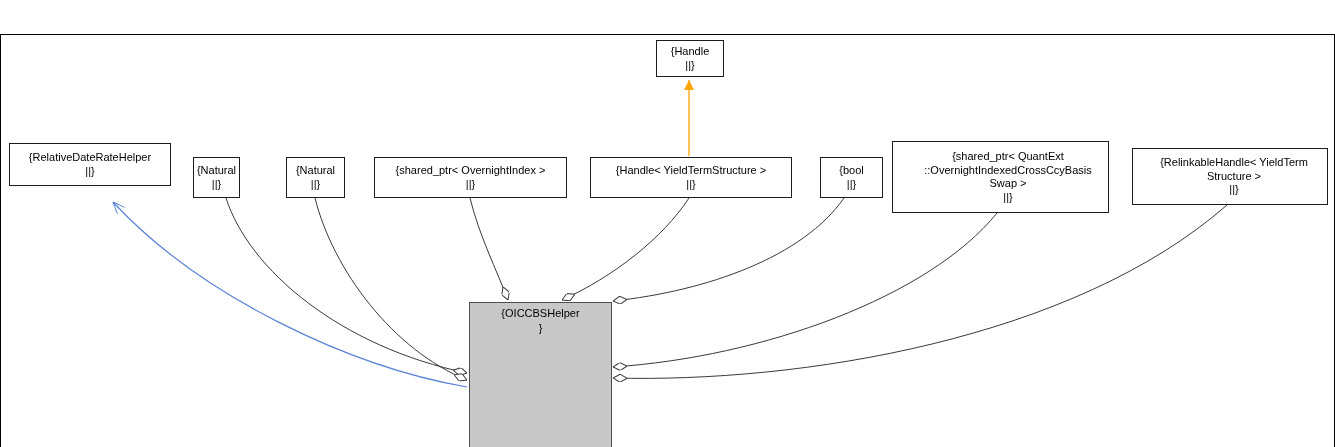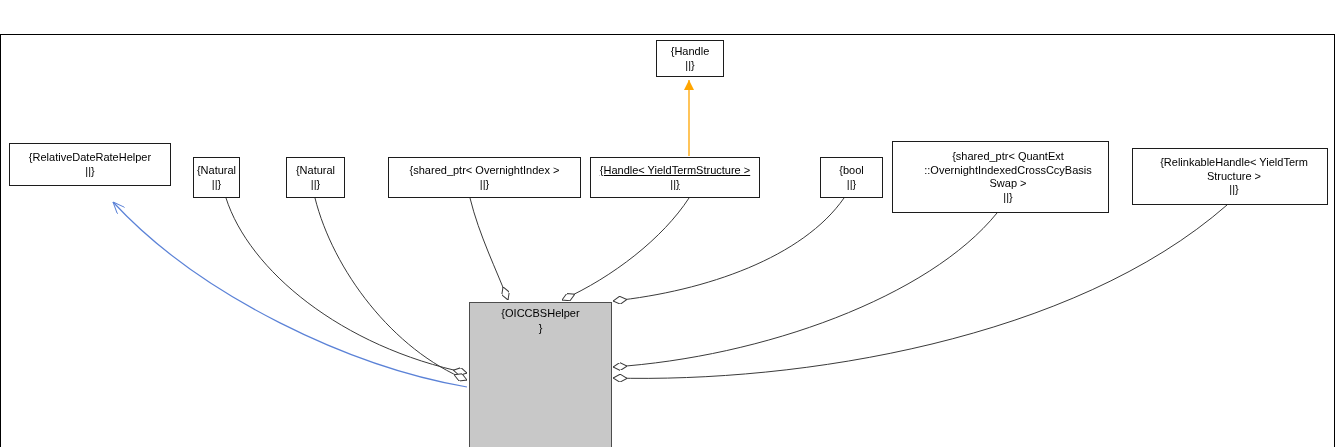--- a/index.html
+++ b/index.html
@@ -83,24 +83,24 @@
 
   <div class="node" style="left:8px; top:108px; width:162px; height:43px;">{RelativeDateRateHelper
 ||}</div>
 
   <div class="node" style="left:192px; top:122px; width:47px; height:41px;">{Natural
 ||}</div>
 
   <div class="node" style="left:285px; top:122px; width:59px; height:41px;">{Natural
 ||}</div>
 
-  <div class="node" style="left:387px; top:122px; width:193px; height:41px;">{shared_ptr&lt; OvernightIndex &gt;
+  <div class="node" style="left:373px; top:122px; width:193px; height:41px;">{shared_ptr&lt; OvernightIndex &gt;
 ||}</div>
 
-  <div class="node" style="left:589px; top:122px; width:170px; height:41px;text-decoration:underline;">{Handle&lt; YieldTermStructure &gt;
+  <div class="node" style="left:589px; top:122px; width:202px; height:41px;">{Handle&lt; YieldTermStructure &gt;
 ||}</div>
 
   <div class="node" style="left:819px; top:122px; width:63px; height:41px;">{bool
 ||}</div>
 
   <div class="node" style="left:891px; top:106px; width:217px; height:72px;padding-left:15px;">{shared_ptr&lt; QuantExt
 ::OvernightIndexedCrossCcyBasis
 Swap &gt;
 ||}</div>
 

